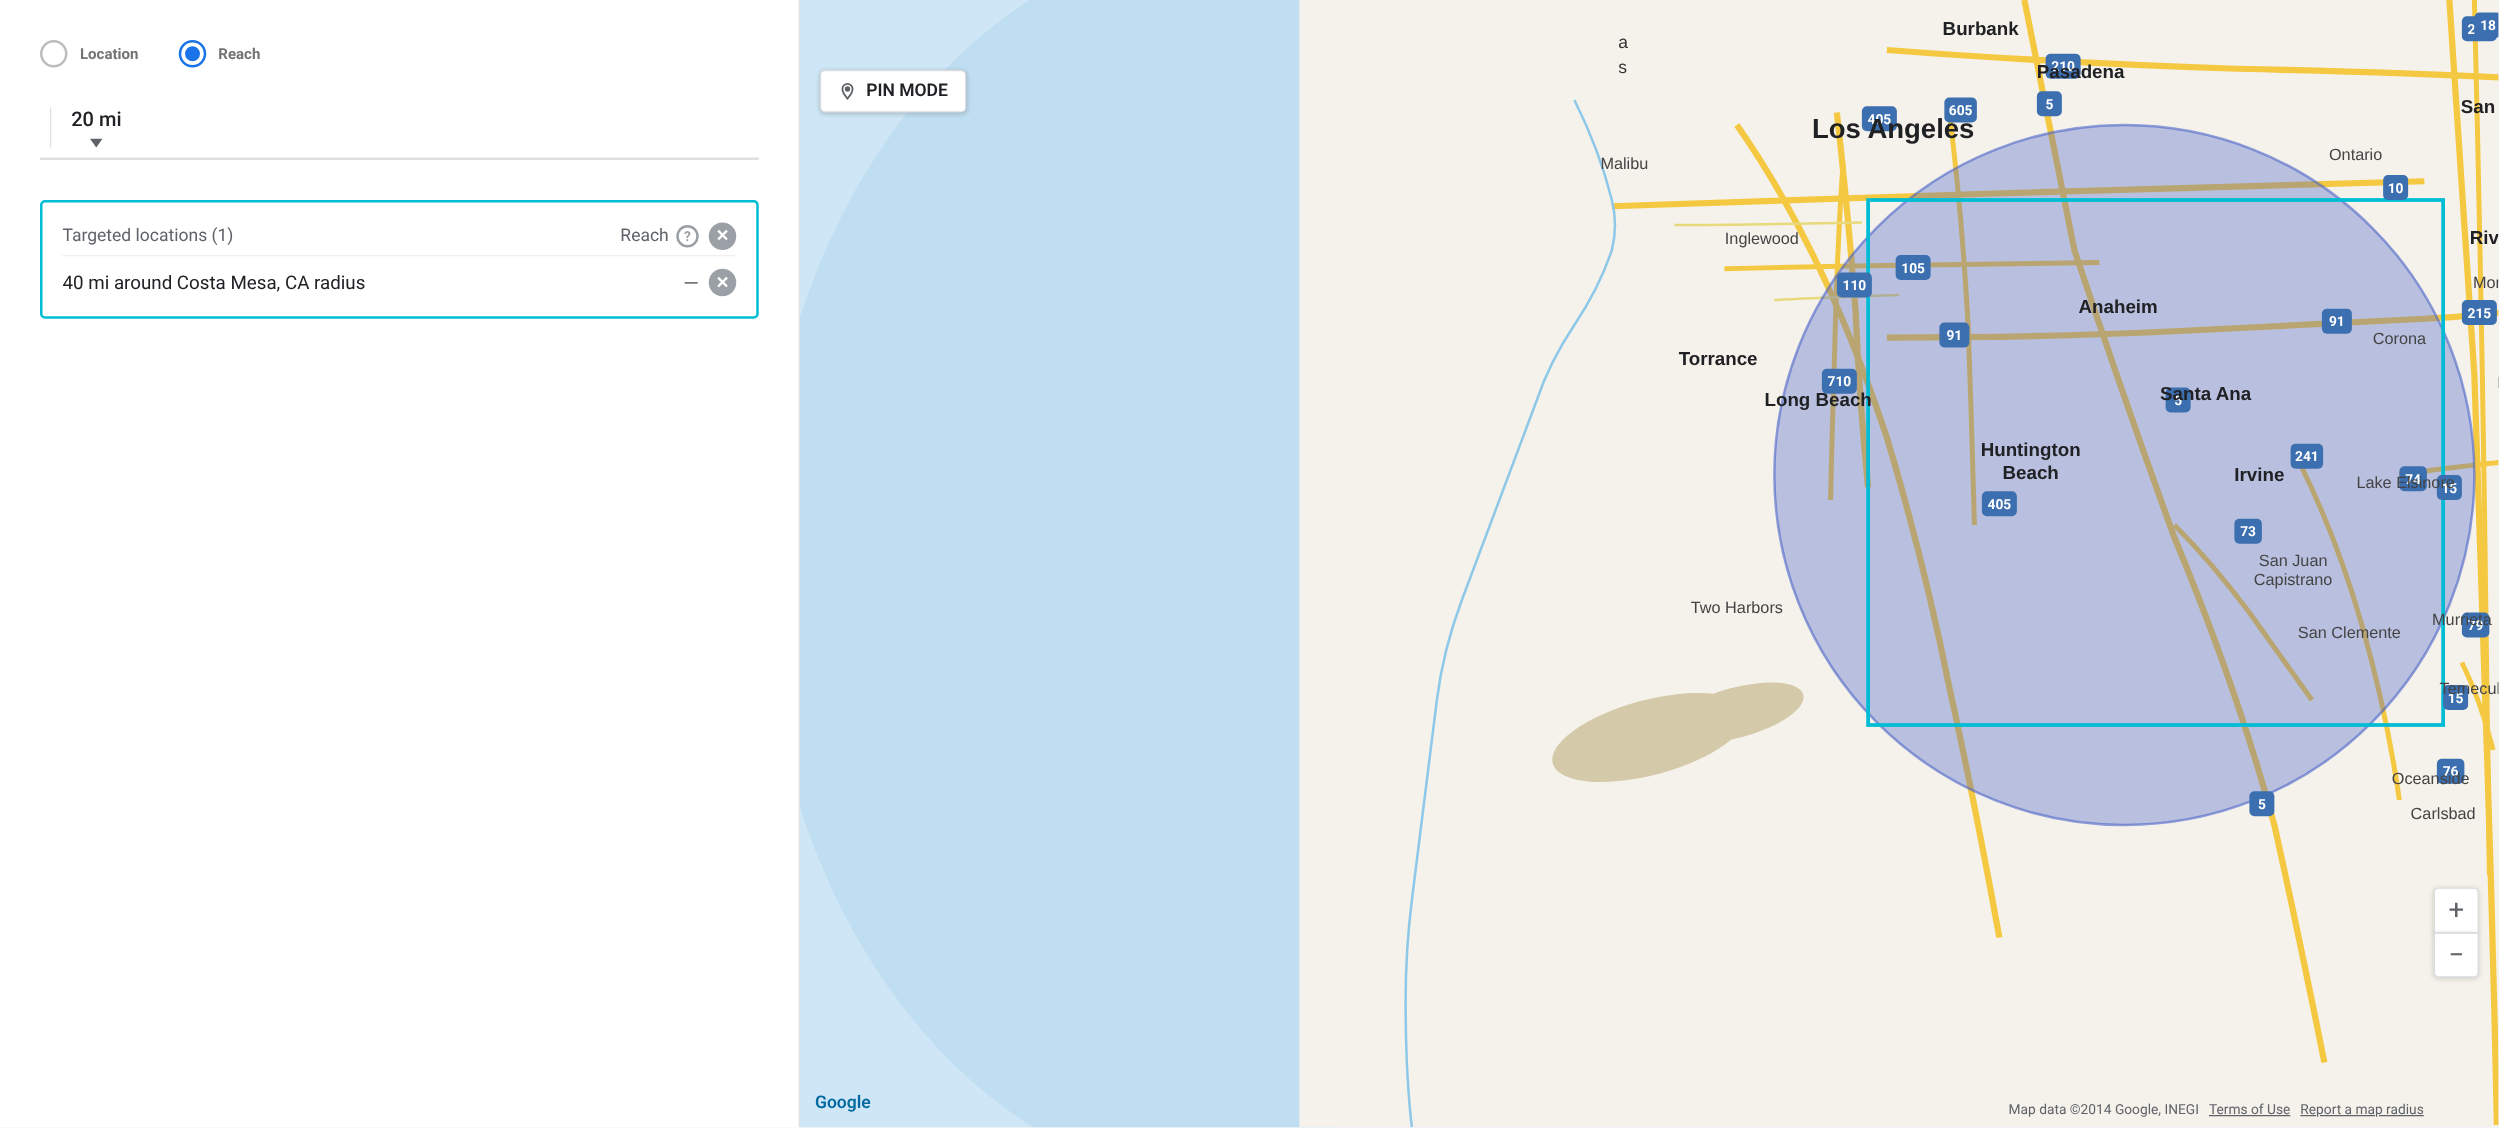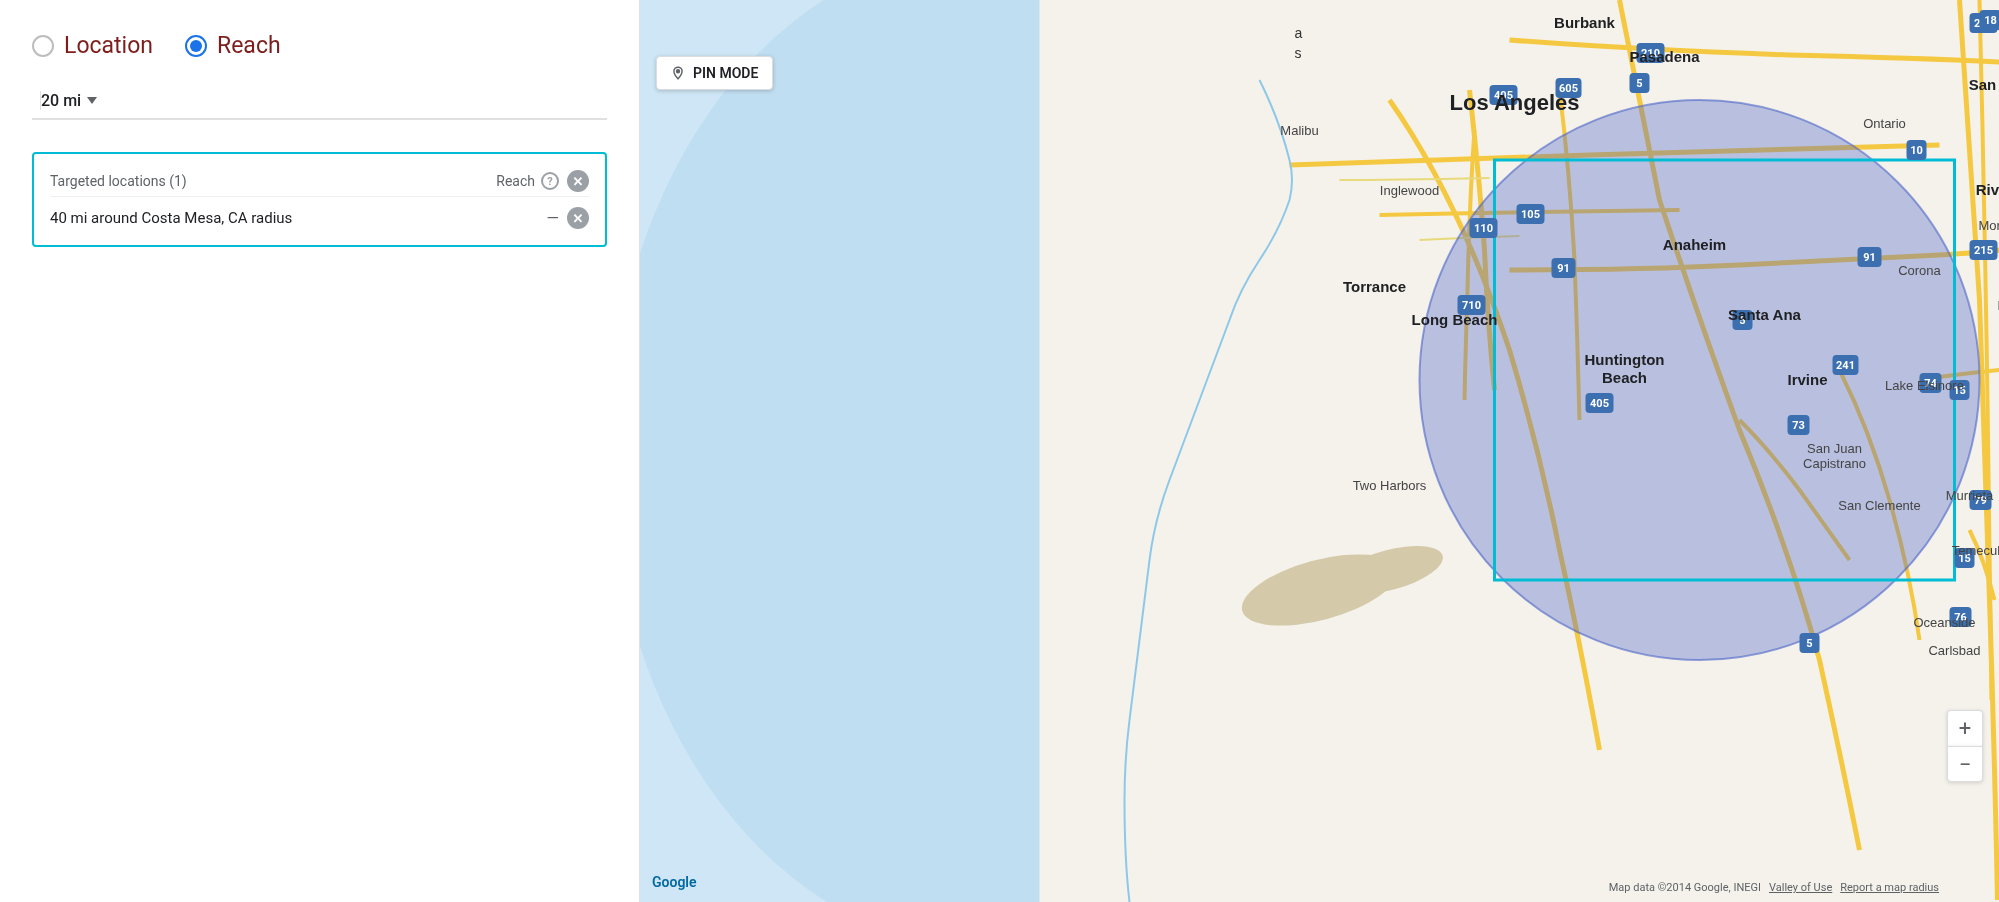--- a/index.html
+++ b/index.html
@@ -54,23 +54,23 @@
     }
 
     .radio-dot {
       width: 12px;
       height: 12px;
       border-radius: 50%;
       background: #1a73e8;
     }
 
     .radio-label {
-      font-size: 23px;
-      color: #7f1d1d;
-      font-weight: 400;
+      font-size: 12px;
+      color: #737373;
+      font-weight: 700;
     }
 
     .search-row {
       display: flex;
       align-items: center;
       gap: 0;
       border-bottom: 2px solid #e0e0e0;
       padding-bottom: 8px;
     }
 
@@ -82,23 +82,24 @@
       color: #80868b;
       background: transparent;
       padding: 4px 0;
     }
 
     .distance-selector {
       display: flex;
       align-items: center;
       gap: 6px;
       cursor: pointer;
-      padding-left: 0;
+      padding-left: 16px;
       border-left: 1px solid #e0e0e0;
       margin-left: 8px;
+      flex-direction: column;
     }
 
     .distance-value {
       font-size: 16px;
       color: #202124;
       font-weight: 500;
     }
 
     .chevron-down {
       width: 0;
@@ -514,17 +515,17 @@
       <span>−</span>
     </div>
   </div>
 
   <div class="google-watermark">
     <span>Google</span>
   </div>
 
   <div class="map-footer">
     <span>Map data ©2014 Google, INEGI</span>
-    <span style="cursor:pointer;text-decoration:underline;">Valley of Use</span>
+    <span style="cursor:pointer;text-decoration:underline;">Terms of Use</span>
     <span style="cursor:pointer;text-decoration:underline;">Report a map radius</span>
   </div>
 
 </div>
 
 </body></html>

